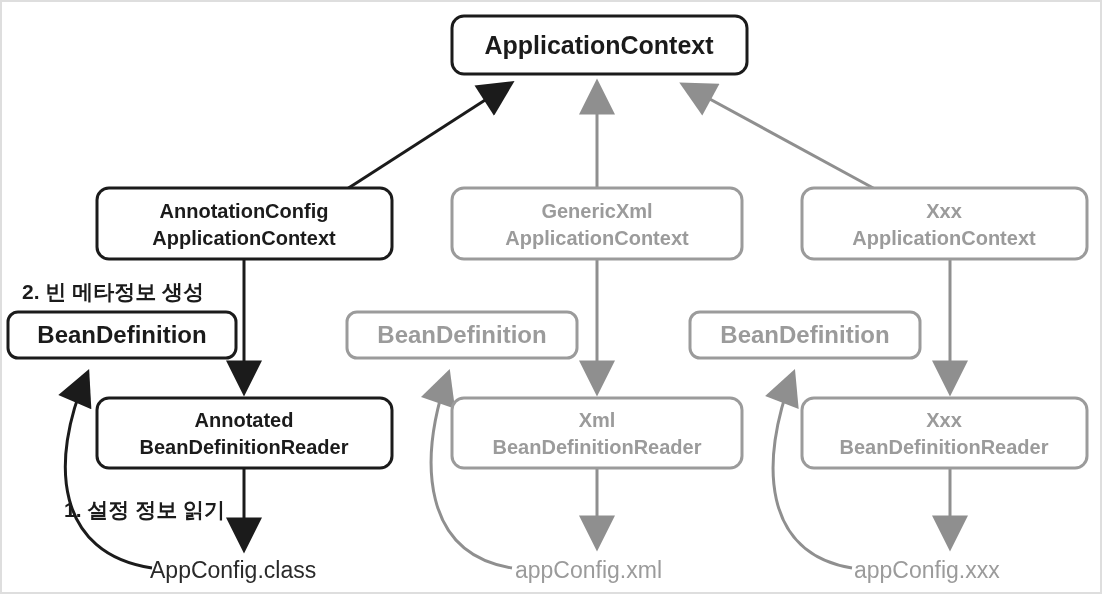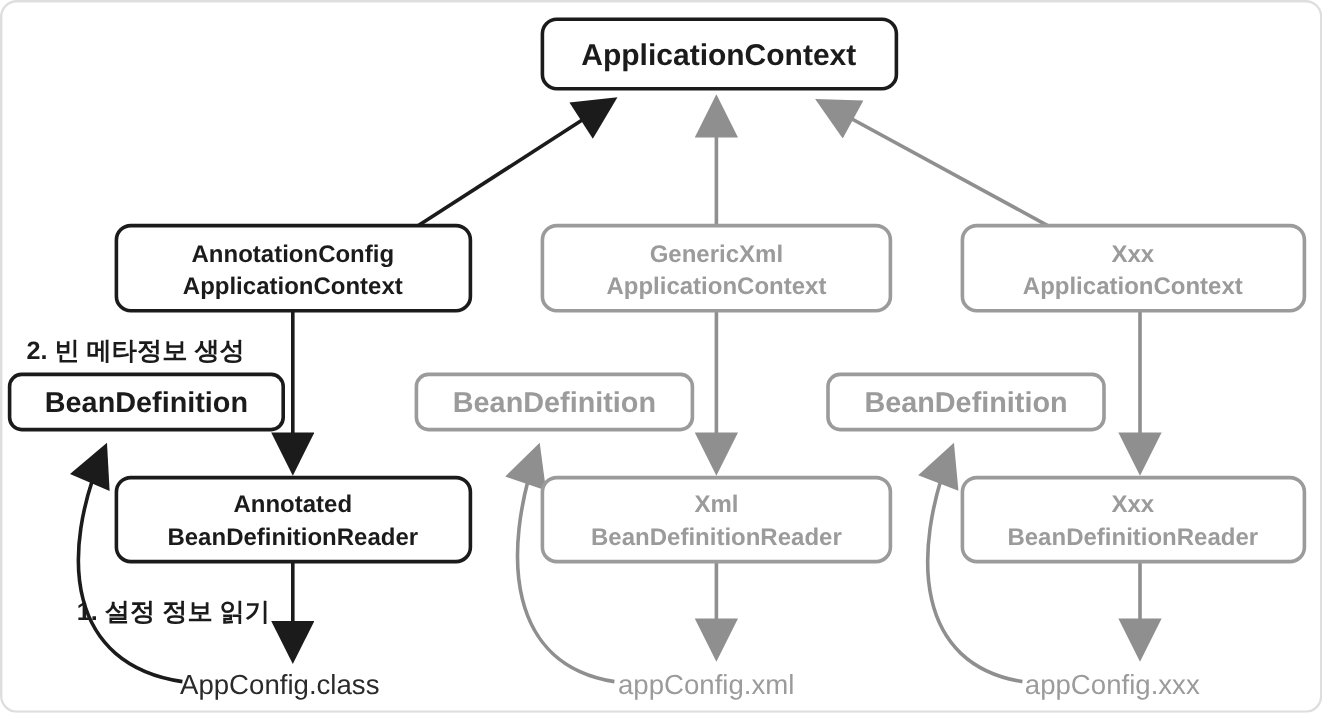--- a/index.html
+++ b/index.html
@@ -8,21 +8,21 @@
     background: #ffffff;
     font-family: "Liberation Sans", sans-serif;
   }
   .frame {
     position: relative;
     width: 1102px;
     height: 594px;
     box-sizing: border-box;
     background: #ffffff;
     border: 2px solid #dedede;
-    border-radius: 14px;
+    border-radius: 0;
     overflow: hidden;
   }
   svg { display: block; }
   .node-black {
     fill: #ffffff;
     stroke: #1b1b1b;
     stroke-width: 3;
   }
   .node-gray {
     fill: #ffffff;

